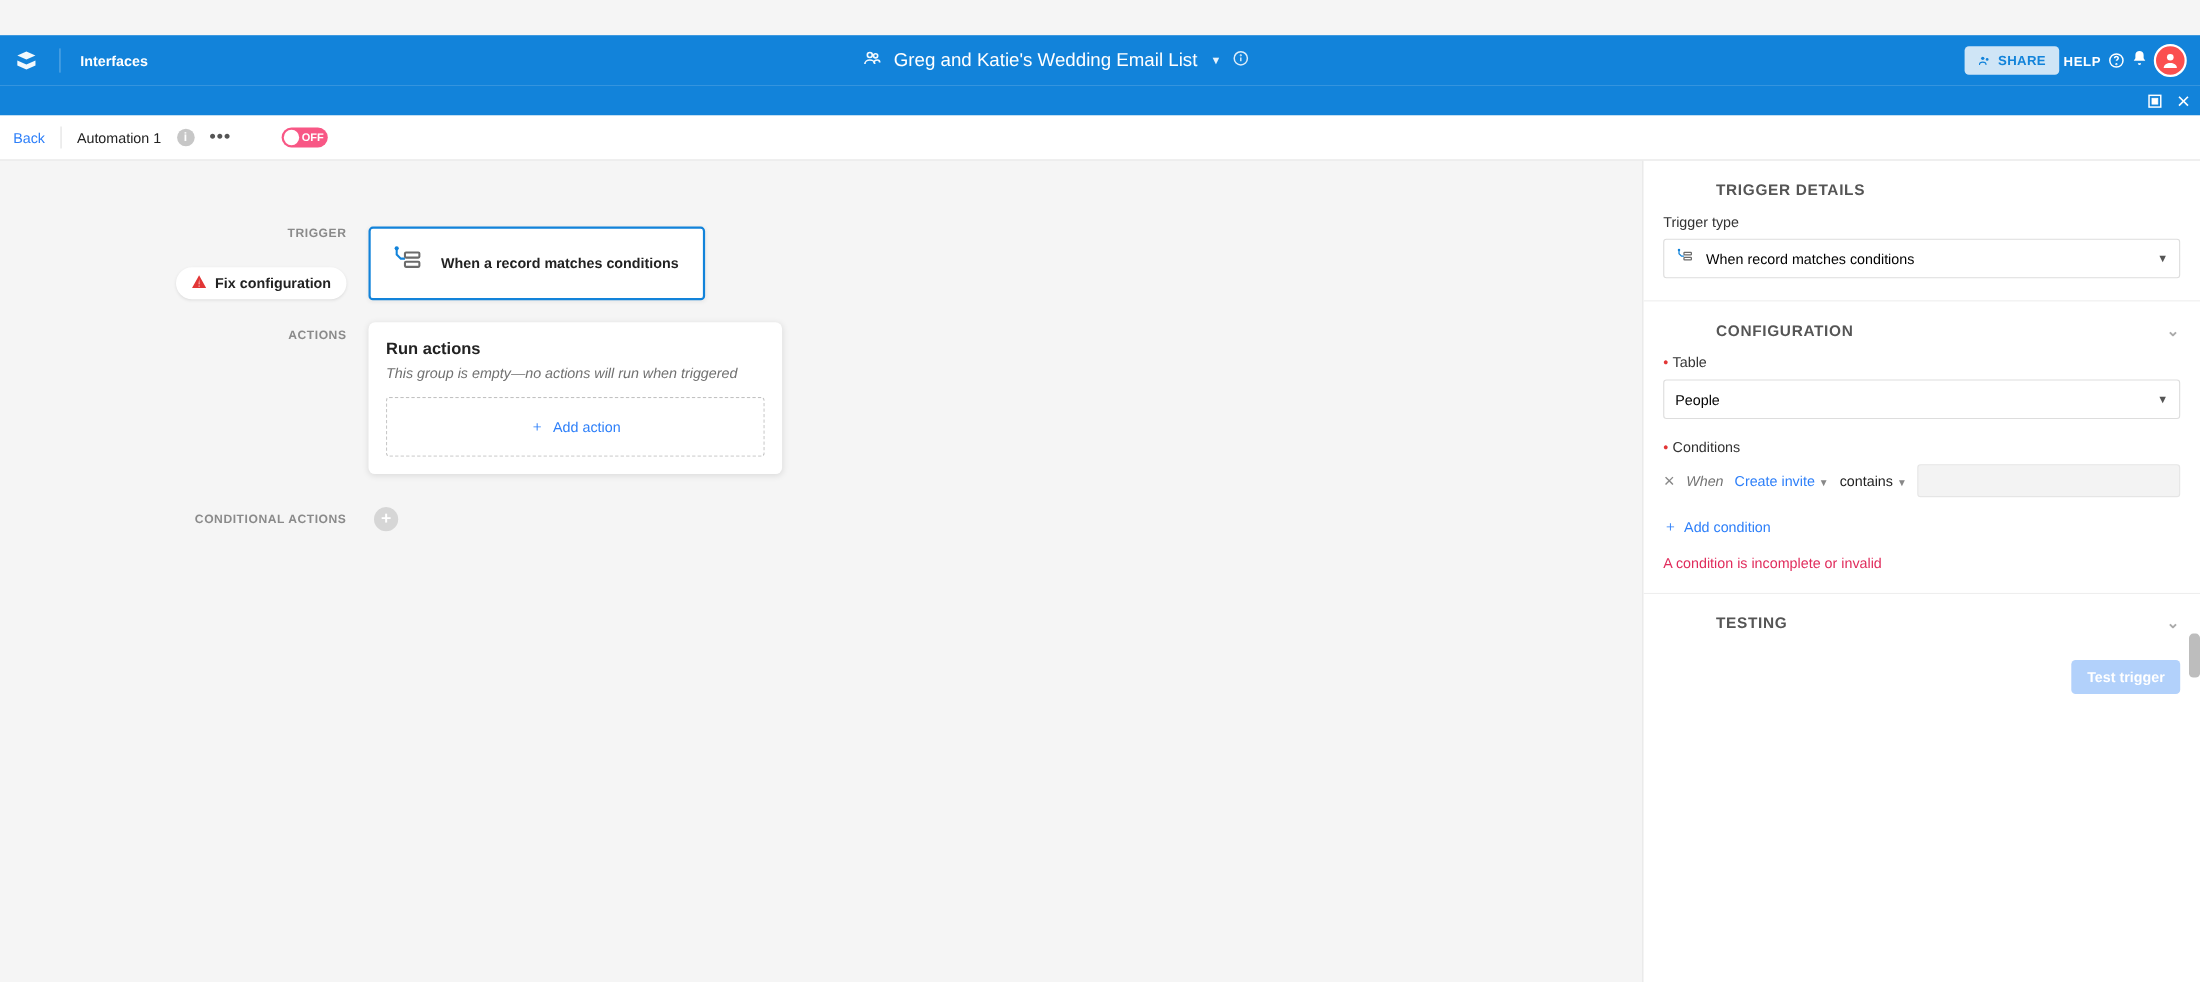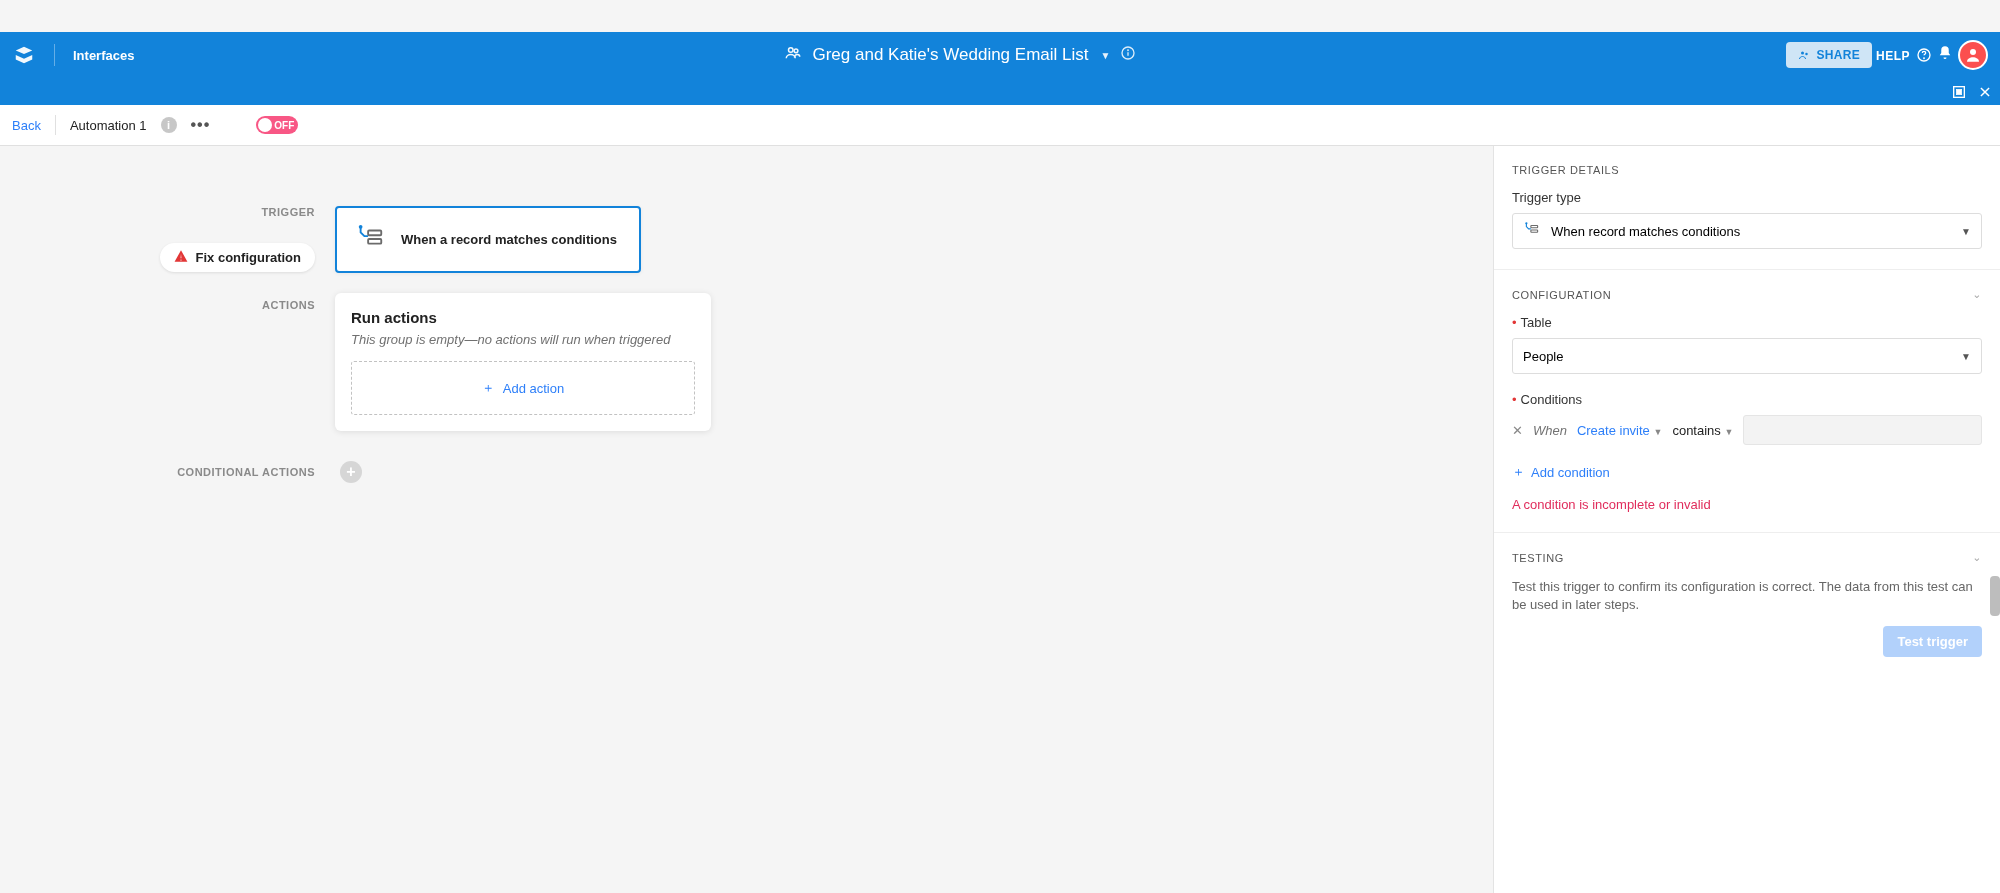--- a/index.html
+++ b/index.html
@@ -60,21 +60,21 @@
 .addbox { border: 1px dashed #c2c2c2; border-radius: 3px; height: 54px; display: flex; align-items: center; justify-content: center; gap: 8px; color: #2d7ff9; font-size: 13px; font-weight: 500; cursor: pointer; }
 .actionsrow .labelcol { padding-top: 6px; }
 
 .condrow { margin-top: 30px; display: flex; align-items: center; }
 .condrow .labelcol .seclabel { margin-right: 0; }
 .condrow .plus { width: 22px; height: 22px; border-radius: 50%; background: #d6d6d6; color: #fff; display: flex; align-items: center; justify-content: center; cursor: pointer; font-weight: 700; margin-left: 5px; }
 
 
 .side-header { padding: 16px 18px; font-size: 14px; font-weight: 500; color: #222; border-bottom: 1px solid #eee; }
 .side-section { padding: 18px 18px 20px 18px; border-bottom: 1px solid #eee; }
-.sec-title { font-size: 11px; font-weight: 400; letter-spacing: 0.6px; color: #555; margin-bottom: 14px; display: flex; align-items: center; justify-content: space-between; }
+.sec-title { font-size: 14px; font-weight: 700; letter-spacing: 0.6px; color: #555; margin-bottom: 14px; display: flex; align-items: center; justify-content: space-between; margin-left: 48px; }
 .sec-title .chev { color: #aaa; cursor: pointer; }
 .field-label { font-size: 13px; color: #333; margin-bottom: 8px; }
 .field-label .req { color: #e23636; margin-right: 4px; }
 .selectbox { width: 100%; border: 1px solid #ddd; border-radius: 3px; height: 36px; display: flex; align-items: center; padding: 0 10px; justify-content: space-between; cursor: pointer; font-size: 13px; background: #fff; }
 .selectbox .left { display: flex; align-items: center; gap: 10px; }
 .selectbox .caret { color: #555; font-size: 10px; }
 .hint { font-size: 13px; color: #666; line-height: 1.4; margin-top: 10px; }
 .condrow2 { display: flex; align-items: center; gap: 10px; font-size: 13px; margin-top: 8px; }
 .condrow2 .x { color: #888; cursor: pointer; font-weight: 400; }
 .condrow2 .when { color: #737373; font-style: italic; }
@@ -292,20 +292,19 @@
         <span>Add condition</span>
       </div>
       <div class="err">A condition is incomplete or invalid</div>
     </div>
 
     <div class="side-section testing">
       <div class="sec-title">
         <span>TESTING</span>
         <span class="chev">⌄</span>
       </div>
-      <div class="hint">Test this trigger to confirm its configuration is correct. The data from this test can be used in later steps.</div>
       <div class="testbtn">Test trigger</div>
       <div style="clear:both"></div>
     </div>
 
     <div class="side-scroll"></div>
   </div>
 </div>
 
 </body></html>

